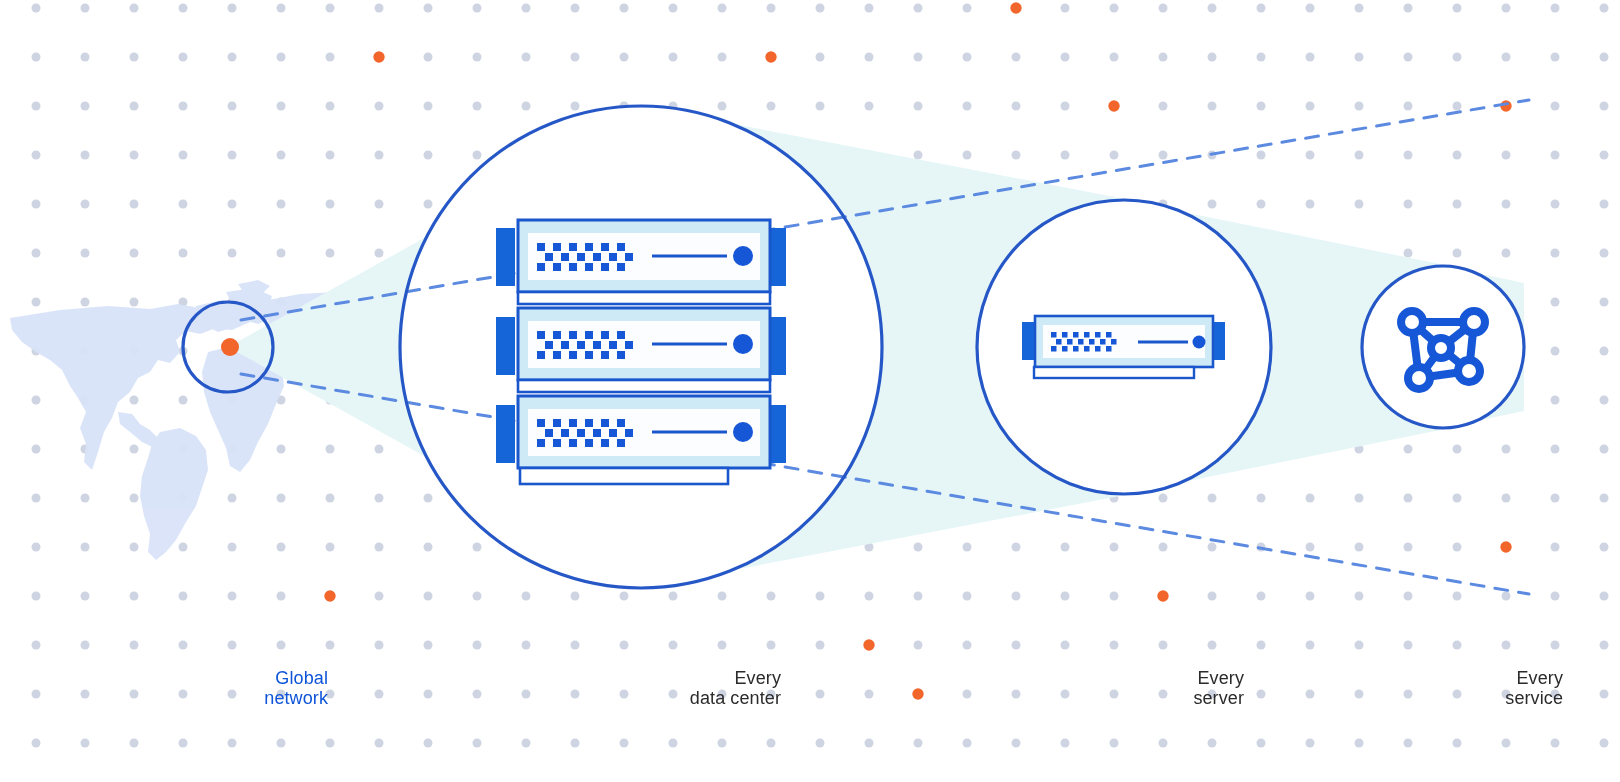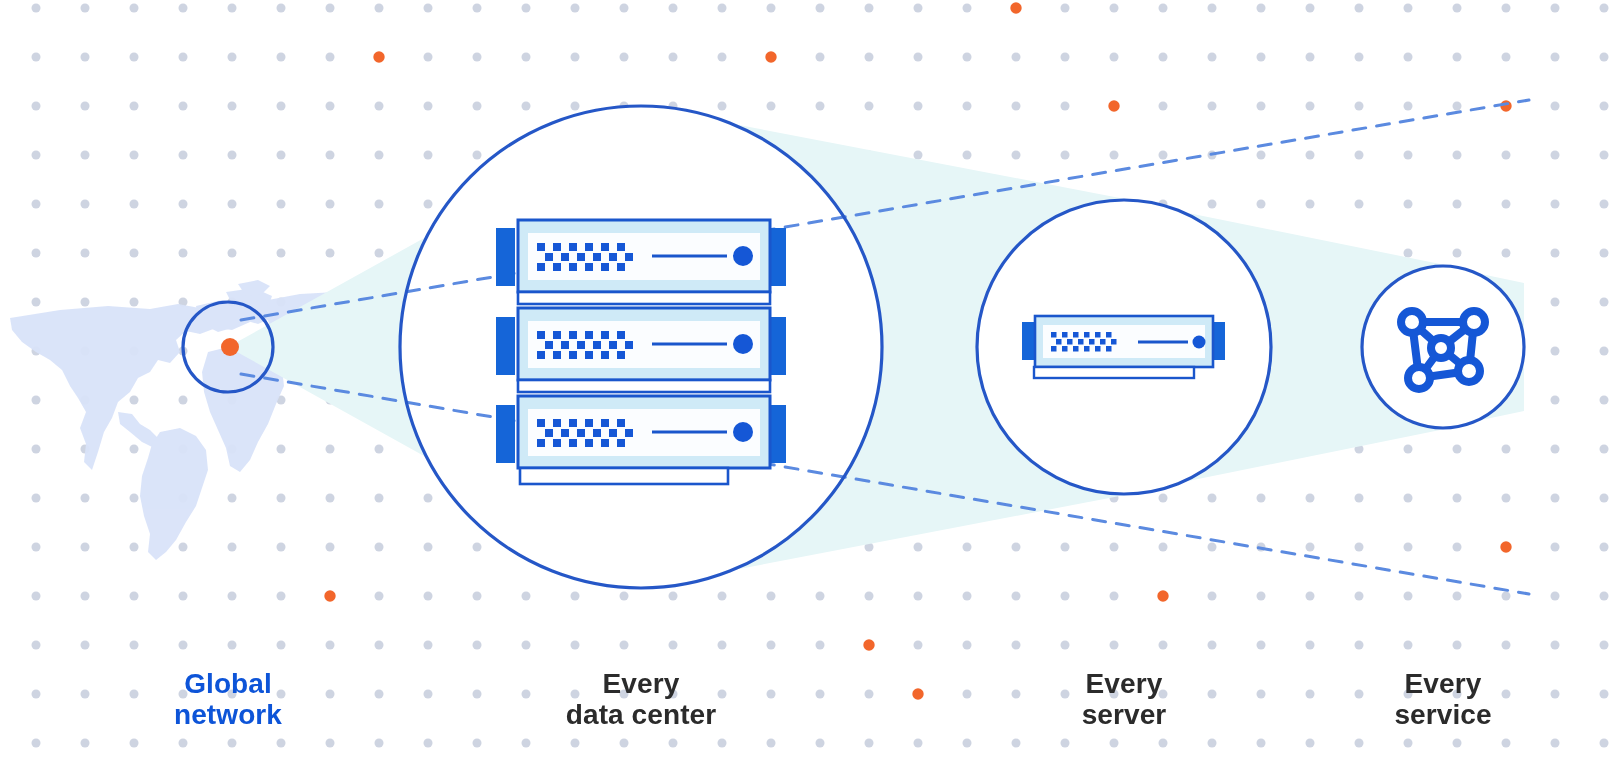--- a/index.html
+++ b/index.html
@@ -15,24 +15,24 @@
   svg.layer{position:absolute;left:0;top:0;width:1620px;height:782px;}
   #dots{z-index:1;}
   #map{z-index:2;}
   #wedge{z-index:3;}
   #circles{z-index:4;}
   #art{z-index:5;}
   #labels{position:absolute;left:0;top:0;width:1620px;height:782px;z-index:6;}
 
   .cap{
     position:absolute;
-    text-align:center;
-    font-size:28px;
+    text-align:right;
+    font-size:18px;
     line-height:1.12;
-    font-weight:700;
+    font-weight:400;
     color:#2b2b2b;
     letter-spacing:0.1px;
     white-space:pre-line;
   }
   .cap.accent{color:#0d54d8;}
 </style>
 </head>
 <body>
 
 <div id="stage">

